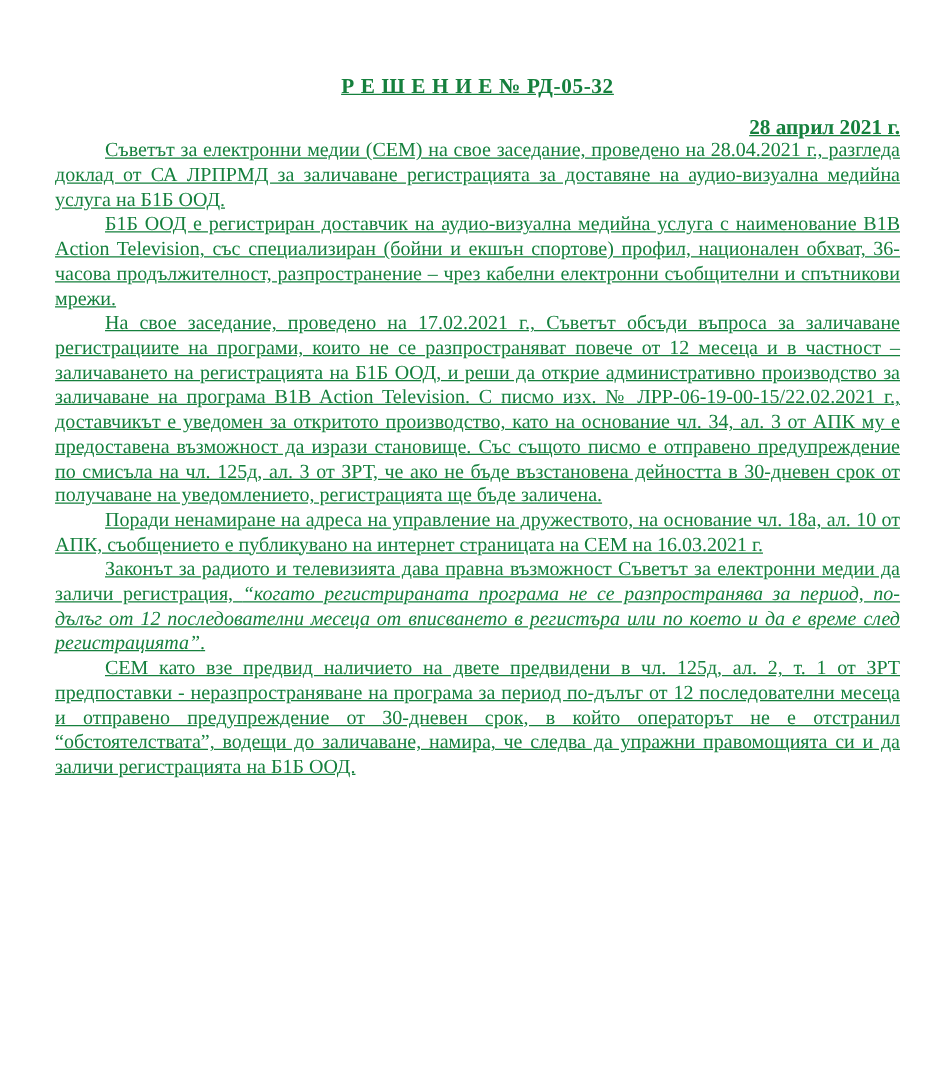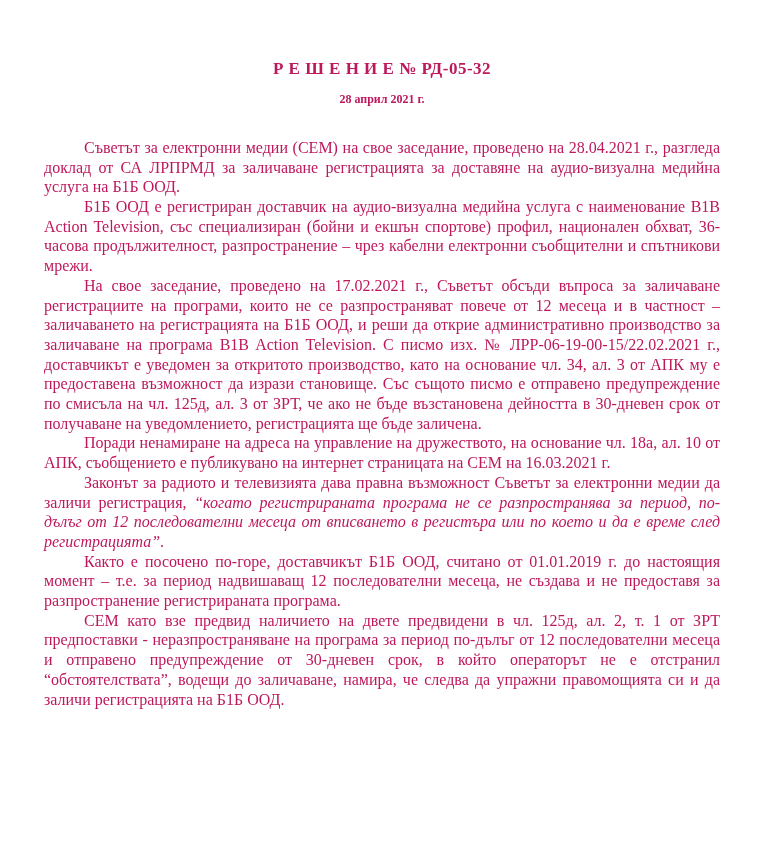--- a/index.html
+++ b/index.html
@@ -23,47 +23,45 @@
   .doc-title {
     margin: 0;
     text-align: center;
     font-size: 17px;
     font-weight: bold;
     letter-spacing: 0.5px;
     line-height: 1.1;
   }
   .doc-date {
     margin: 14px 0 0 0;
-    text-align: center;
-    font-size: 12px;
+    text-align: right;
+    font-size: 17px;
     font-weight: bold;
     line-height: 1.1;
   }
   .doc-body {
-    margin-top: 32px;
     font-size: 16px;
     line-height: 19.7px;
     text-align: justify;
   }
   .doc-body p {
     margin: 0;
     text-indent: 40px;
   }
   .doc-body .italic {
     font-style: italic;
   }
 </style>
 </head>
 <body>
 
-<div class="page" id="page-root" style="color: #be185d; background: rgb(255, 255, 255);">
+<div class="page" id="page-root" style="color: #15803d; background: rgb(255, 255, 255); text-decoration: underline;">
   <h1 class="doc-title">Р Е Ш Е Н И Е № РД-05-32</h1>
   <h2 class="doc-date">28 април 2021 г.</h2>
   <div class="doc-body" id="doc-body">
       <p><span>Съветът за електронни медии (СЕМ) на свое заседание, проведено на 28.04.2021 г., разгледа доклад от СА ЛРПРМД за заличаване регистрацията за доставяне на аудио-визуална медийна услуга на Б1Б ООД.</span></p>
       <p><span>Б1Б ООД е регистриран доставчик на аудио-визуална медийна услуга с наименование B1B Action Television, със специализиран (бойни и екшън спортове) профил, национален обхват, 36-часова продължителност, разпространение – чрез кабелни електронни съобщителни и спътникови мрежи.</span></p>
       <p><span>На свое заседание, проведено на 17.02.2021 г., Съветът обсъди въпроса за заличаване регистрациите на програми, които не се разпространяват повече от 12 месеца и в частност – заличаването на регистрацията на Б1Б ООД, и реши да открие административно производство за заличаване на програма B1B Action Television. С писмо изх. № ЛРР-06-19-00-15/22.02.2021 г., доставчикът е уведомен за откритото производство, като на основание чл. 34, ал. 3 от АПК му е предоставена възможност да изрази становище.  Със същото писмо е отправено предупреждение по смисъла на чл. 125д, ал. 3 от ЗРТ, че ако не бъде възстановена дейността в 30-дневен срок от получаване на уведомлението, регистрацията ще бъде заличена.</span></p>
       <p><span>Поради ненамиране на адреса на управление на дружеството, на основание чл. 18а, ал. 10 от АПК, съобщението е публикувано на интернет страницата на СЕМ на 16.03.2021 г.</span></p>
       <p><span>Законът за радиото и телевизията дава правна възможност Съветът за електронни медии да заличи регистрация, </span><span class="italic">“когато регистрираната програма не се разпространява за период, по-дълъг от 12 последователни месеца от вписването в регистъра или по което и да е време след регистрацията”</span><span>.</span></p>
-      <p><span>Както е посочено по-горе, доставчикът Б1Б ООД, считано от 01.01.2019 г. до настоящия момент – т.е. за период надвишаващ 12 последователни месеца, не създава и не предоставя за разпространение регистрираната програма.</span></p>
       <p><span>СЕМ като взе предвид наличието на двете предвидени в чл. 125д, ал. 2, т. 1 от ЗРТ предпоставки - неразпространяване на програма за период по-дълъг от 12 последователни месеца и отправено предупреждение от 30-дневен срок, в който операторът не е отстранил “обстоятелствата”, водещи до заличаване, намира, че следва да упражни правомощията си и да заличи регистрацията на Б1Б ООД.</span></p>
     </div>
 </div>
 
 </body></html>

